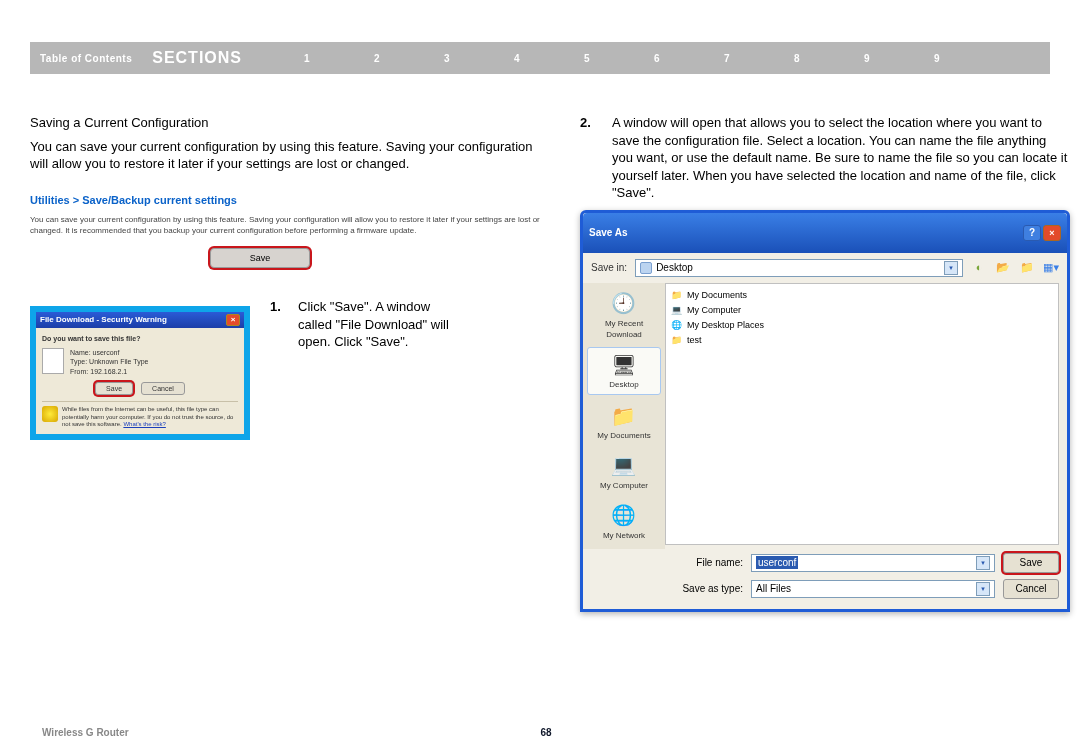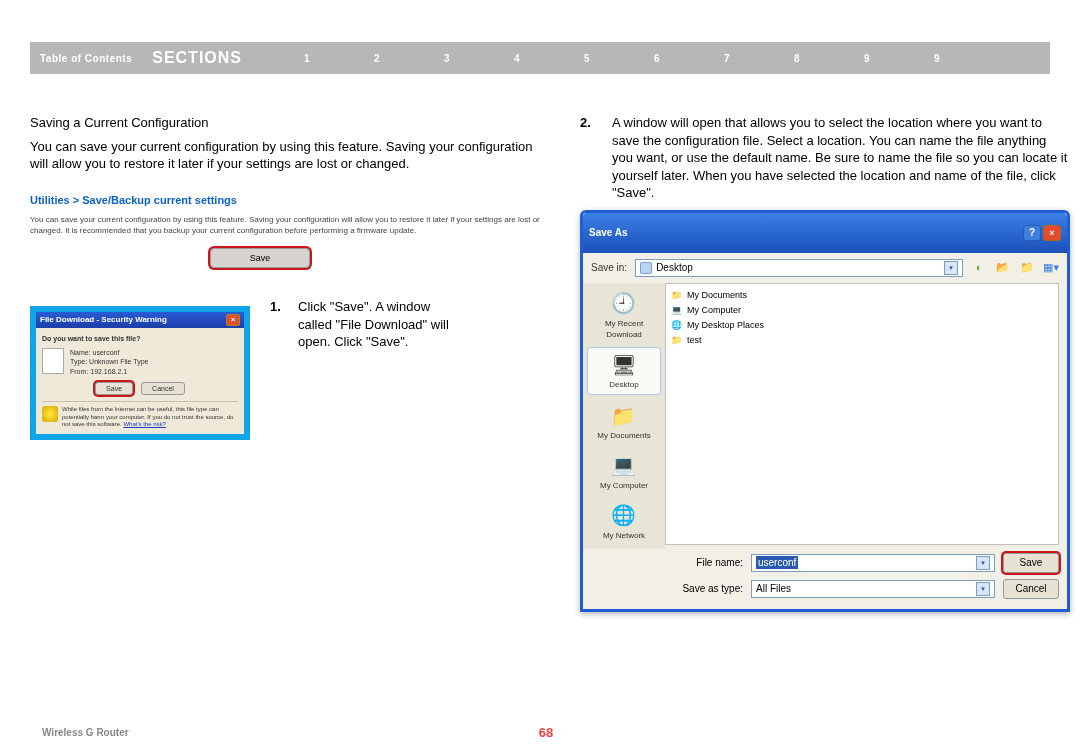--- a/index.html
+++ b/index.html
@@ -57,21 +57,21 @@
   .sa-item { display: flex; align-items: center; gap: 4px; padding: 1px 0; }
   .sa-item-ico { width: 13px; height: 13px; display: flex; align-items: center; justify-content: center; }
   .sa-bottom { padding: 4px 8px 10px 92px; display: flex; flex-direction: column; gap: 6px; text-align: right; }
   .sa-row { display: flex; align-items: center; gap: 8px; }
   .sa-row-lbl { width: 68px; font-size: 10px; }
   .sa-row-input { flex: 1; height: 18px; background: #fff; border: 1px solid #7e9db9; display: flex; align-items: center; padding: 0 4px; }
   .sel-text { background: #2a5ab0; color: #fff; padding: 0 2px; font-size: 10px; }
   .sa-row-btn { width: 56px; height: 20px; background: #e6e1d2; border: 1px solid #999; border-radius: 3px; font-size: 10px; display: flex; align-items: center; justify-content: center; }
   .sa-row-btn.highlight { box-shadow: 0 0 0 2px #c9161c; }
   .footer { position: absolute; bottom: 18px; left: 30px; right: 30px; display: flex; justify-content: space-between; align-items: center; font-size: 10px; font-weight: bold; color: #888; margin-left: 12px; }
-  .page-num { color: #ef4444; font-size: 13px; position: absolute; left: 50%; transform: translateX(-50%); }
+  .page-num { color: #0f172a; font-size: 10px; position: absolute; left: 50%; transform: translateX(-50%); }
 </style>
 </head>
 <body>
 
 <div class="page">
 
   <div class="nav-bar">
     <span class="nav-toc">Table of Contents</span>
     <span class="nav-sections">SECTIONS</span>
     <span class="nav-num">1</span>

